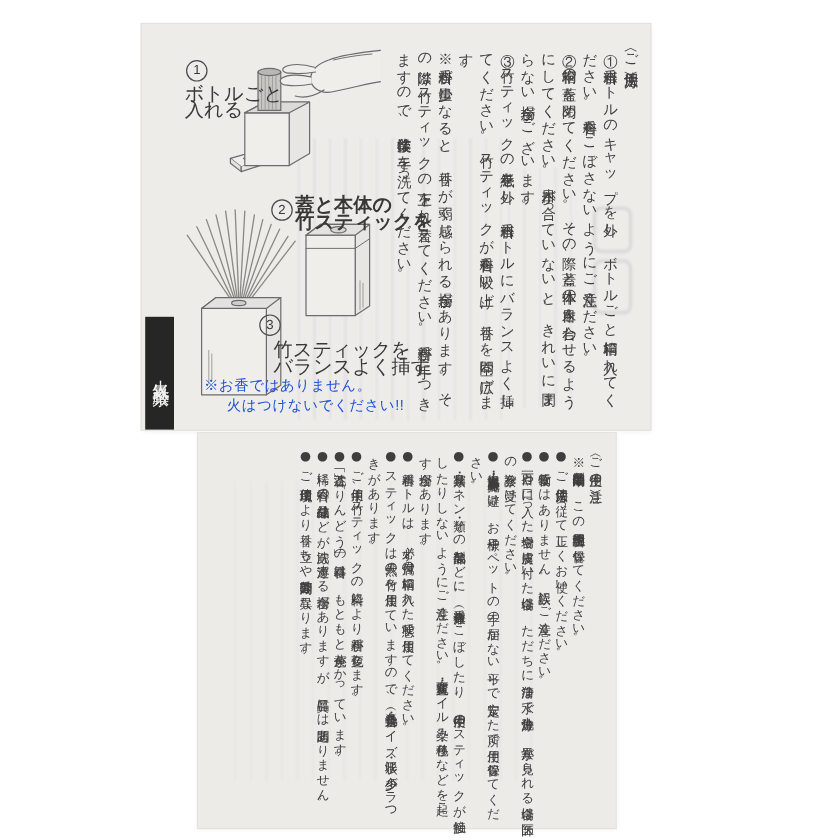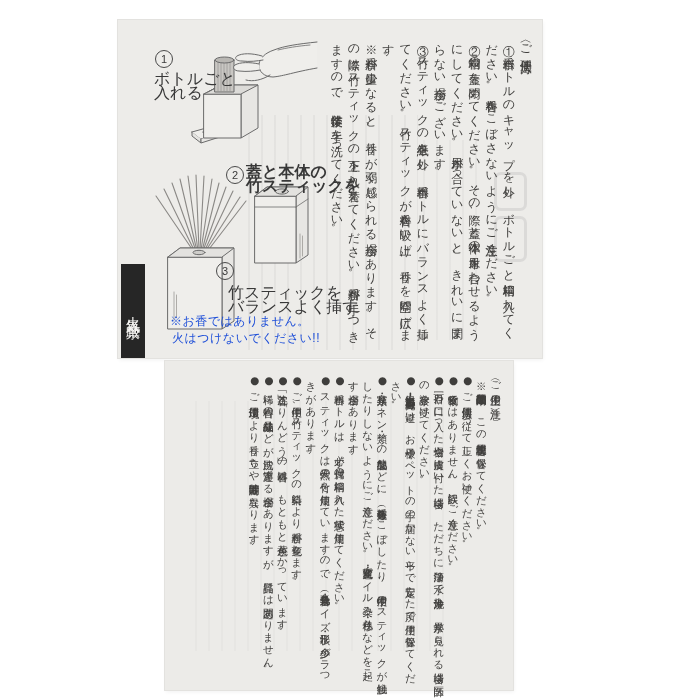--- a/index.html
+++ b/index.html
@@ -122,21 +122,21 @@
 
     <span class="circnum" style="left:108px;top:146px;">2</span>
     <div class="ilabel" style="left:128px;top:145px;font-weight:bold;"><span>蓋と本体の</span><br><span>竹スティックを</span></div>
 
     <span class="circnum" style="left:98px;top:242px;">3</span>
     <div class="ilabel" style="left:110px;top:266px;"><span>竹スティックを</span><br><span>バランスよく挿す</span></div>
 
     <div id="fireBadge">火気厳禁</div>
 
     <div class="warn" style="left:52px;top:293px;">※お香ではありません。</div>
-    <div class="warn" style="left:54px;top:310px;">火はつけないでください!!</div>
+    <div class="warn" style="left:71px;top:310px;">火はつけないでください!!</div>
 
     <div class="vtext" id="p1text">
       <p>〈ご使用方法〉</p>
       <p>①香料ボトルのキャップを外し、ボトルごと桐箱に入れてください。香料をこぼさないようにご注意ください。</p>
       <p>②桐箱の蓋を閉めてください。その際、蓋と本体の木目を合わせるようにしてください。木目が合っていないと、きれいに閉まらない場合がございます。</p>
       <p>③竹スティックの巻紙を外し、香料ボトルにバランスよく挿してください。竹スティックが香料を吸い上げ、香りを空間に広げます。</p>
       <p>※香料が少量になると、香りが弱く感じられる場合があります。その際は竹スティックの上下を入れ替えてください。香料が手につきますので、作業後は手を洗ってください。</p>
     </div>
   </div>
 

